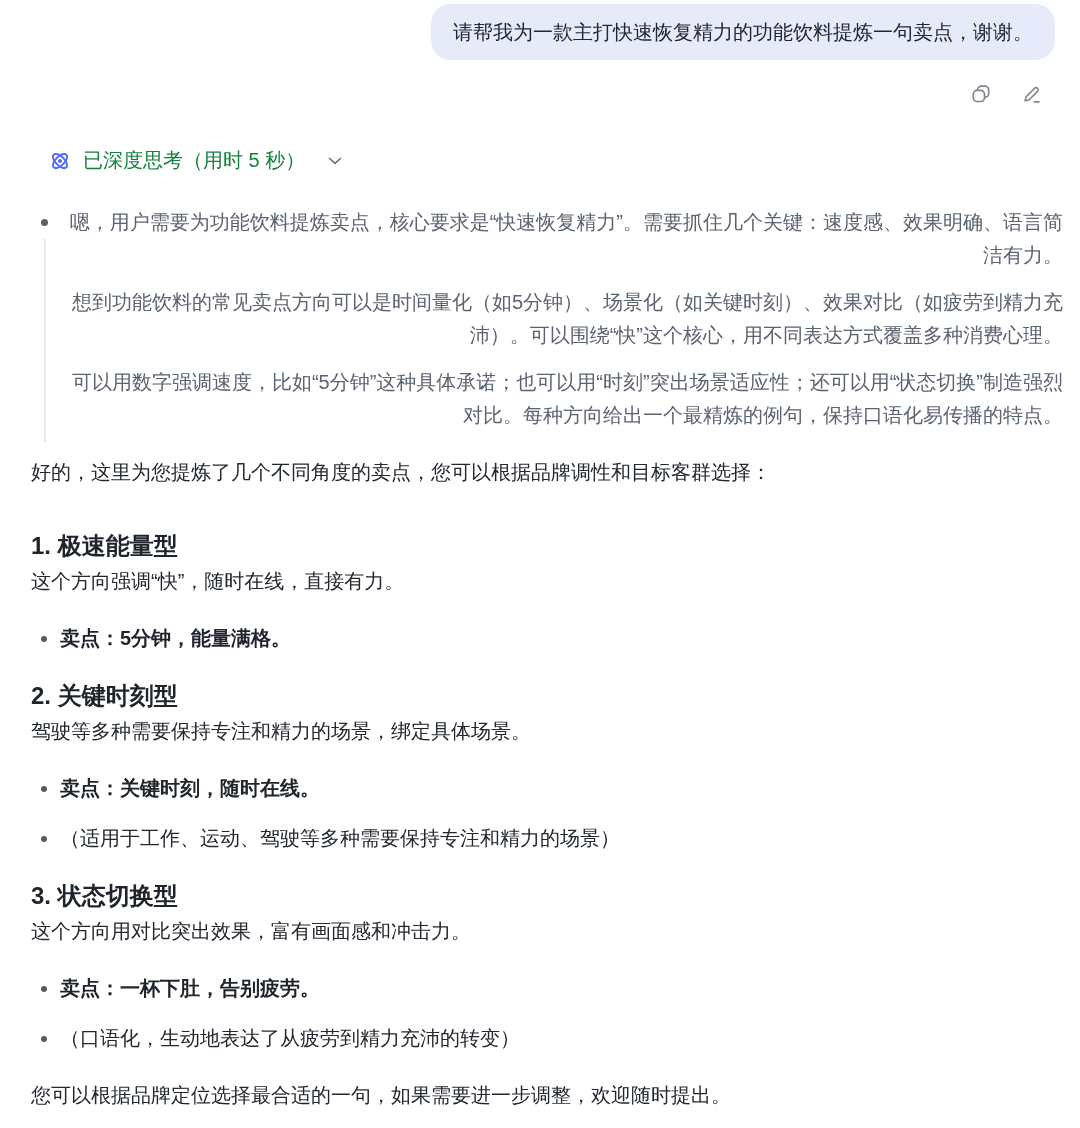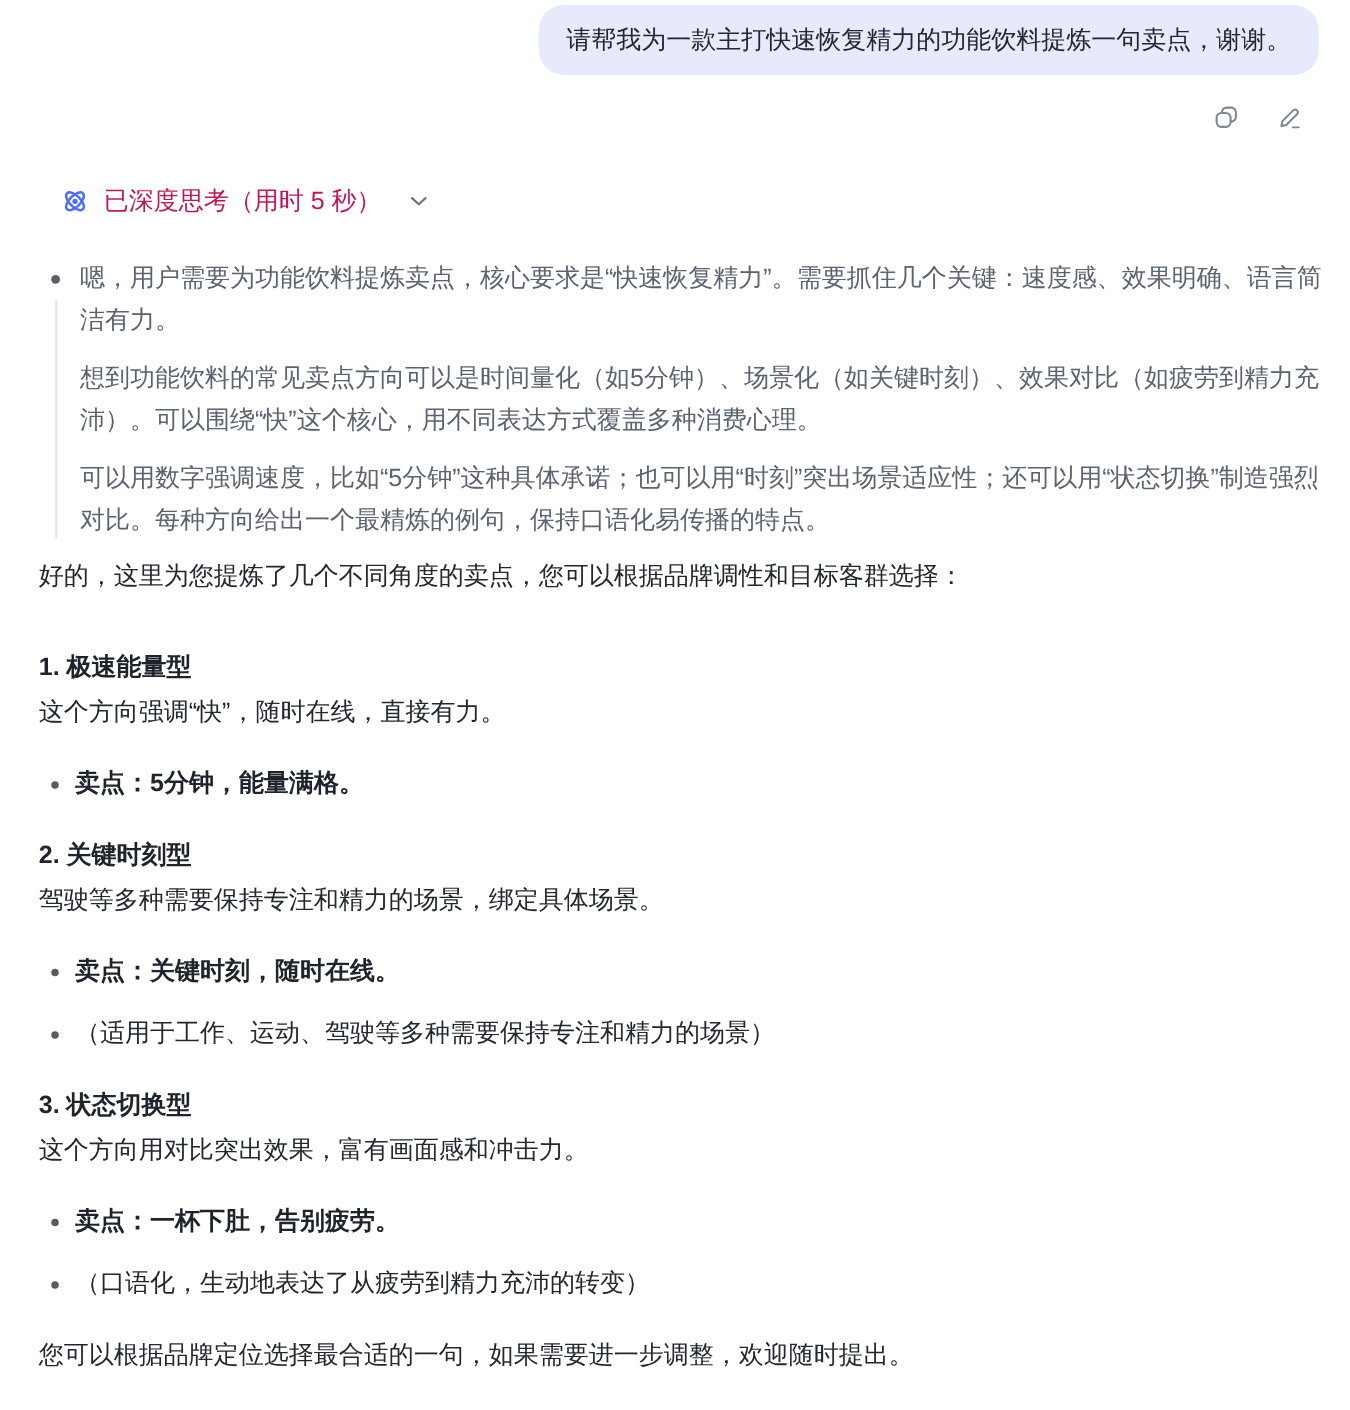--- a/index.html
+++ b/index.html
@@ -55,21 +55,21 @@
   
   .think-header {
     display: inline-flex;
     align-items: center;
     gap: 11px;
     margin: 42px 0 0 48px;
     cursor: pointer;
   }
   .think-header .label {
     font-size: 20px;
-    color: #be185d;
+    color: #15803d;
   }
   .think-header .chev { margin-left: 9px; display: inline-flex; }
 
   
   .think-body {
     display: flex;
     margin: 29px 0 0 31px;
     width: 1032px;
   }
   .rail {
@@ -93,35 +93,35 @@
     bottom: 2px;
     width: 2px;
     background: #e6e8ec;
   }
   .think-text {
     flex: 1;
     font-size: 20px;
     line-height: 33px;
     color: #5b6270;
   }
-  .think-text p { margin: 0 0 14px 0; }
-  .think-text p:last-child { margin-bottom: 0; }
+  .think-text p { margin: 0 0 14px 0; text-align: right; }
+  .think-text p:last-child { margin-bottom: 12px; }
 
   
   .answer {
     margin: 13px 0 0 31px;
     width: 1032px;
     font-size: 20px;
     line-height: 31px;
     color: #23272f;
   }
   .answer p { margin: 0; }
   .answer .intro { margin-bottom: 42px; }
   .answer h3 {
-    font-size: 20px;
+    font-size: 24px;
     line-height: 31px;
     font-weight: 700;
     margin: 0 0 5px 0;
     color: #1f232b;
   }
   .answer ul {
     list-style: none;
     margin: 26px 0 26px 0;
     padding: 0;
   }

